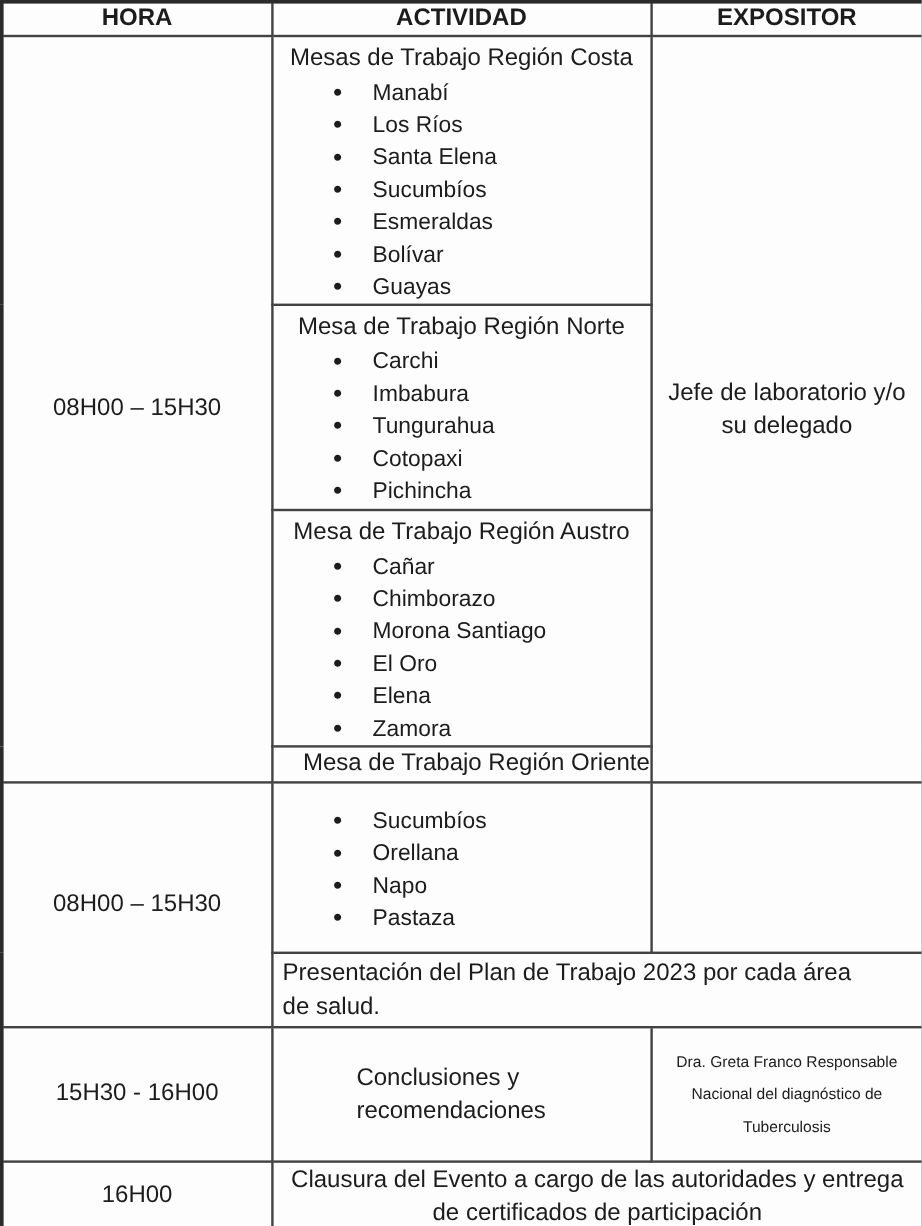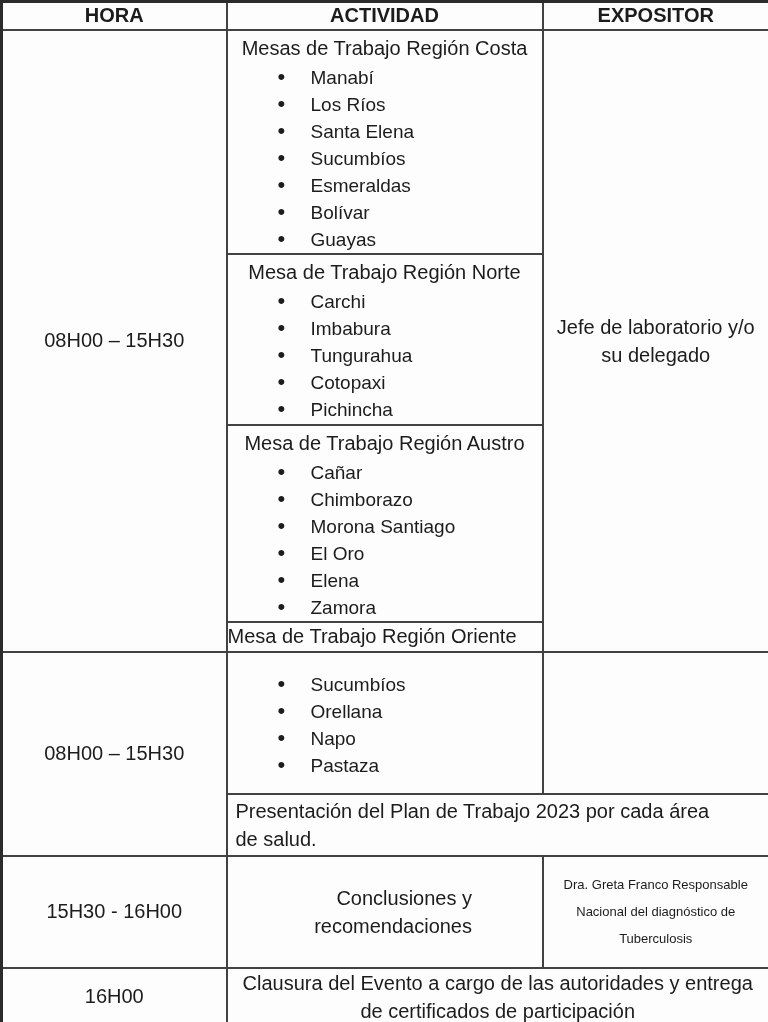--- a/index.html
+++ b/index.html
@@ -56,21 +56,21 @@
     line-height: 27px;
   }
   ul.blist li::before {
     content: "\2022";
     position: absolute;
     left: 0;
     top: -1px;
     font-size: 22px;
   }
   td.oriente-row {
-    text-align: left;
+    text-align: right;
     vertical-align: middle;
     font-size: 20px;
   }
   td.expo {
     text-align: center;
     vertical-align: middle;
     font-size: 20px;
     line-height: 28px;
     padding: 5px 5px;
   }
@@ -84,21 +84,21 @@
   td.pres {
     vertical-align: middle;
     font-size: 20px;
     line-height: 28px;
     padding: 2px 8px;
     text-align: left;
     margin-top: 19px;
   }
   .pres-inner { max-width: 500px; }
   td.act-center {
-    text-align: right;
+    text-align: left;
     vertical-align: middle;
     font-size: 20px;
     line-height: 28px;
   }
   .concl-inner { max-width: 175px; margin: 0 auto; }
   td.clausura {
     text-align: center;
     vertical-align: middle;
     font-size: 20px;
     line-height: 28px;

